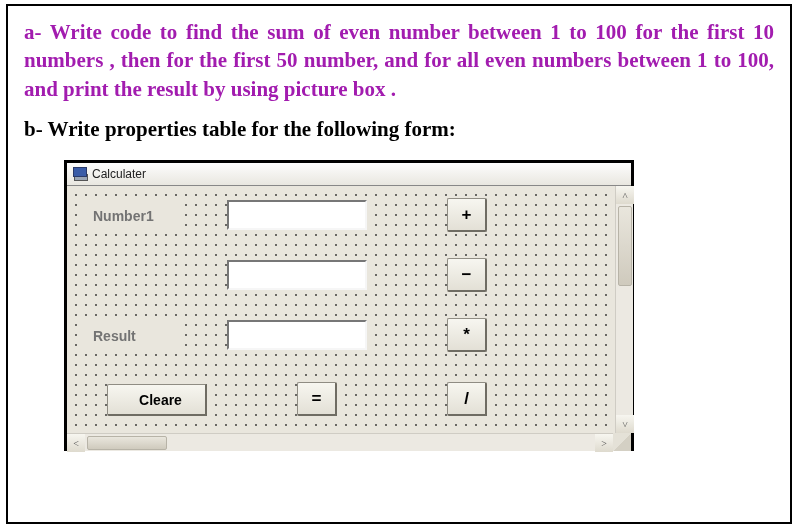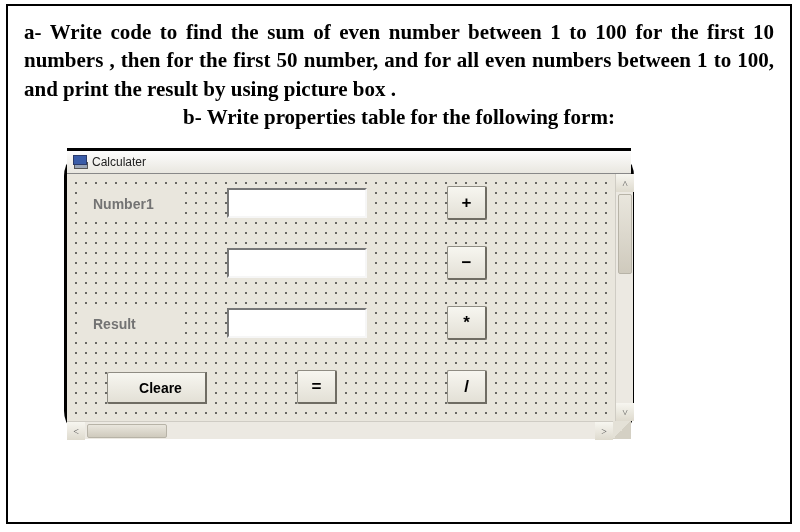--- a/index.html
+++ b/index.html
@@ -15,37 +15,35 @@
     margin: 4px 6px;
     padding: 12px 16px 0px 16px;
     width: 786px;
     height: 520px;
     overflow: hidden;
   }
   .question {
     font-size: 21px;
     line-height: 1.35;
     text-align: justify;
-    margin: 0 0 2px 0;
-    font-weight: bold;
-    color: #000000;
+    margin: 0 0 14px 0;
+    font-weight: bold;
+    color: #a21caf;
   }
   .question-b {
     font-size: 21px;
     font-weight: bold;
     margin: 0 0 18px 0;
-    text-align: center;
   }
   .form-wrap {
     margin-left: 40px;
     width: 570px;
     border-left: 3px solid #000;
     border-right: 3px solid #000;
     position: relative;
-    border-radius: 28px;
   }
   .titlebar {
     height: 26px;
     background: linear-gradient(#fdfdfd,#e9e7e0);
     border-top: 3px solid #000;
     border-bottom: 1px solid #888;
     display: flex;
     align-items: center;
     padding: 0 6px;
     font-family: Tahoma, Arial, sans-serif;

